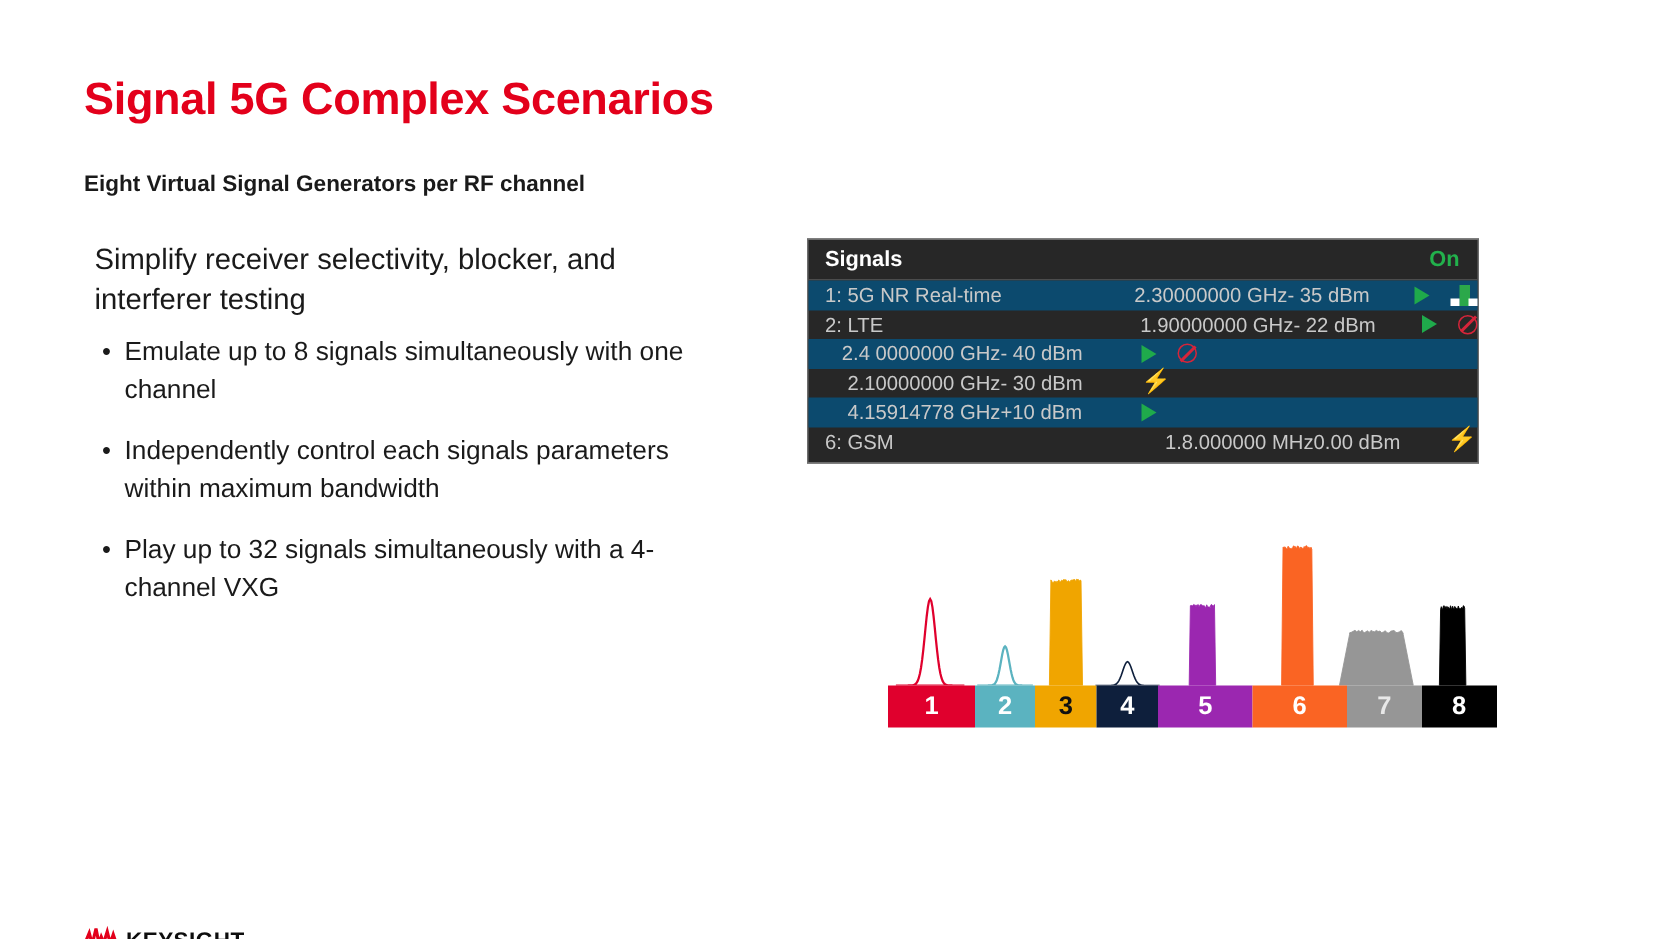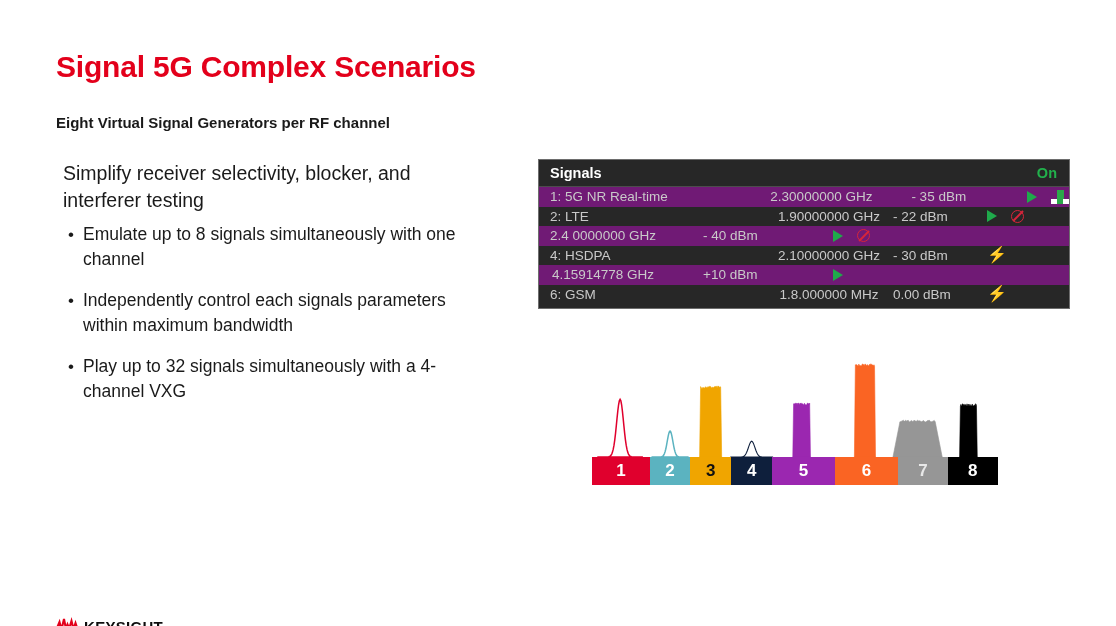--- a/index.html
+++ b/index.html
@@ -86,21 +86,21 @@
     font-weight: bold;
     color: #0d0d0d;
     letter-spacing: 0.3px;
   }
 
   
   #signals-panel {
     position: absolute;
     left: 538px;
     top: 159px;
-    width: 532px;
+    width: 448px;
     background: #272727;
     border: 1px solid #6d6d6d;
     box-sizing: border-box;
     padding: 3px 0 4px 0;
     font-size: 13.5px;
   }
   #signals-panel .panel-header {
     display: flex;
     justify-content: space-between;
     align-items: center;
@@ -117,33 +117,32 @@
     font-weight: bold;
     font-size: 14.5px;
   }
   .signal-row {
     display: flex;
     align-items: center;
     height: 19.5px;
     color: #c9c9c9;
   }
   .signal-row.row-shaded {
-    background: #701a75;
-    gap: 36px;
+    background: #0c4a6e;
   }
   .signal-row .col-name {
     width: 226px;
     padding-left: 11px;
     box-sizing: border-box;
     white-space: nowrap;
     overflow: hidden;
   }
   .signal-row .col-freq {
     width: 128px;
-    text-align: center;
+    text-align: right;
     white-space: nowrap;
   }
   .signal-row .col-power {
     width: 92px;
     text-align: left;
     white-space: nowrap;
   }
   .signal-row .col-icons {
     flex: 1;
     display: flex;
@@ -298,21 +297,20 @@
   <div class="signal-row row-shaded">
     <span class="col-freq">2.4 0000000 GHz</span>
     <span class="col-power">- 40 dBm</span>
     <span class="col-icons">
       <span class="icon-play"></span>
       <span class="icon-blocked"></span>
     </span>
   </div>
 
   <div class="signal-row">
-    <span class="col-name">4: HSDPA</span>
     <span class="col-freq">2.10000000 GHz</span>
     <span class="col-power">- 30 dBm</span>
     <span class="col-icons">
       <span class="icon-bolt">⚡</span>
     </span>
   </div>
 
   <div class="signal-row row-shaded">
     <span class="col-freq">4.15914778 GHz</span>
     <span class="col-power">+10 dBm</span>

